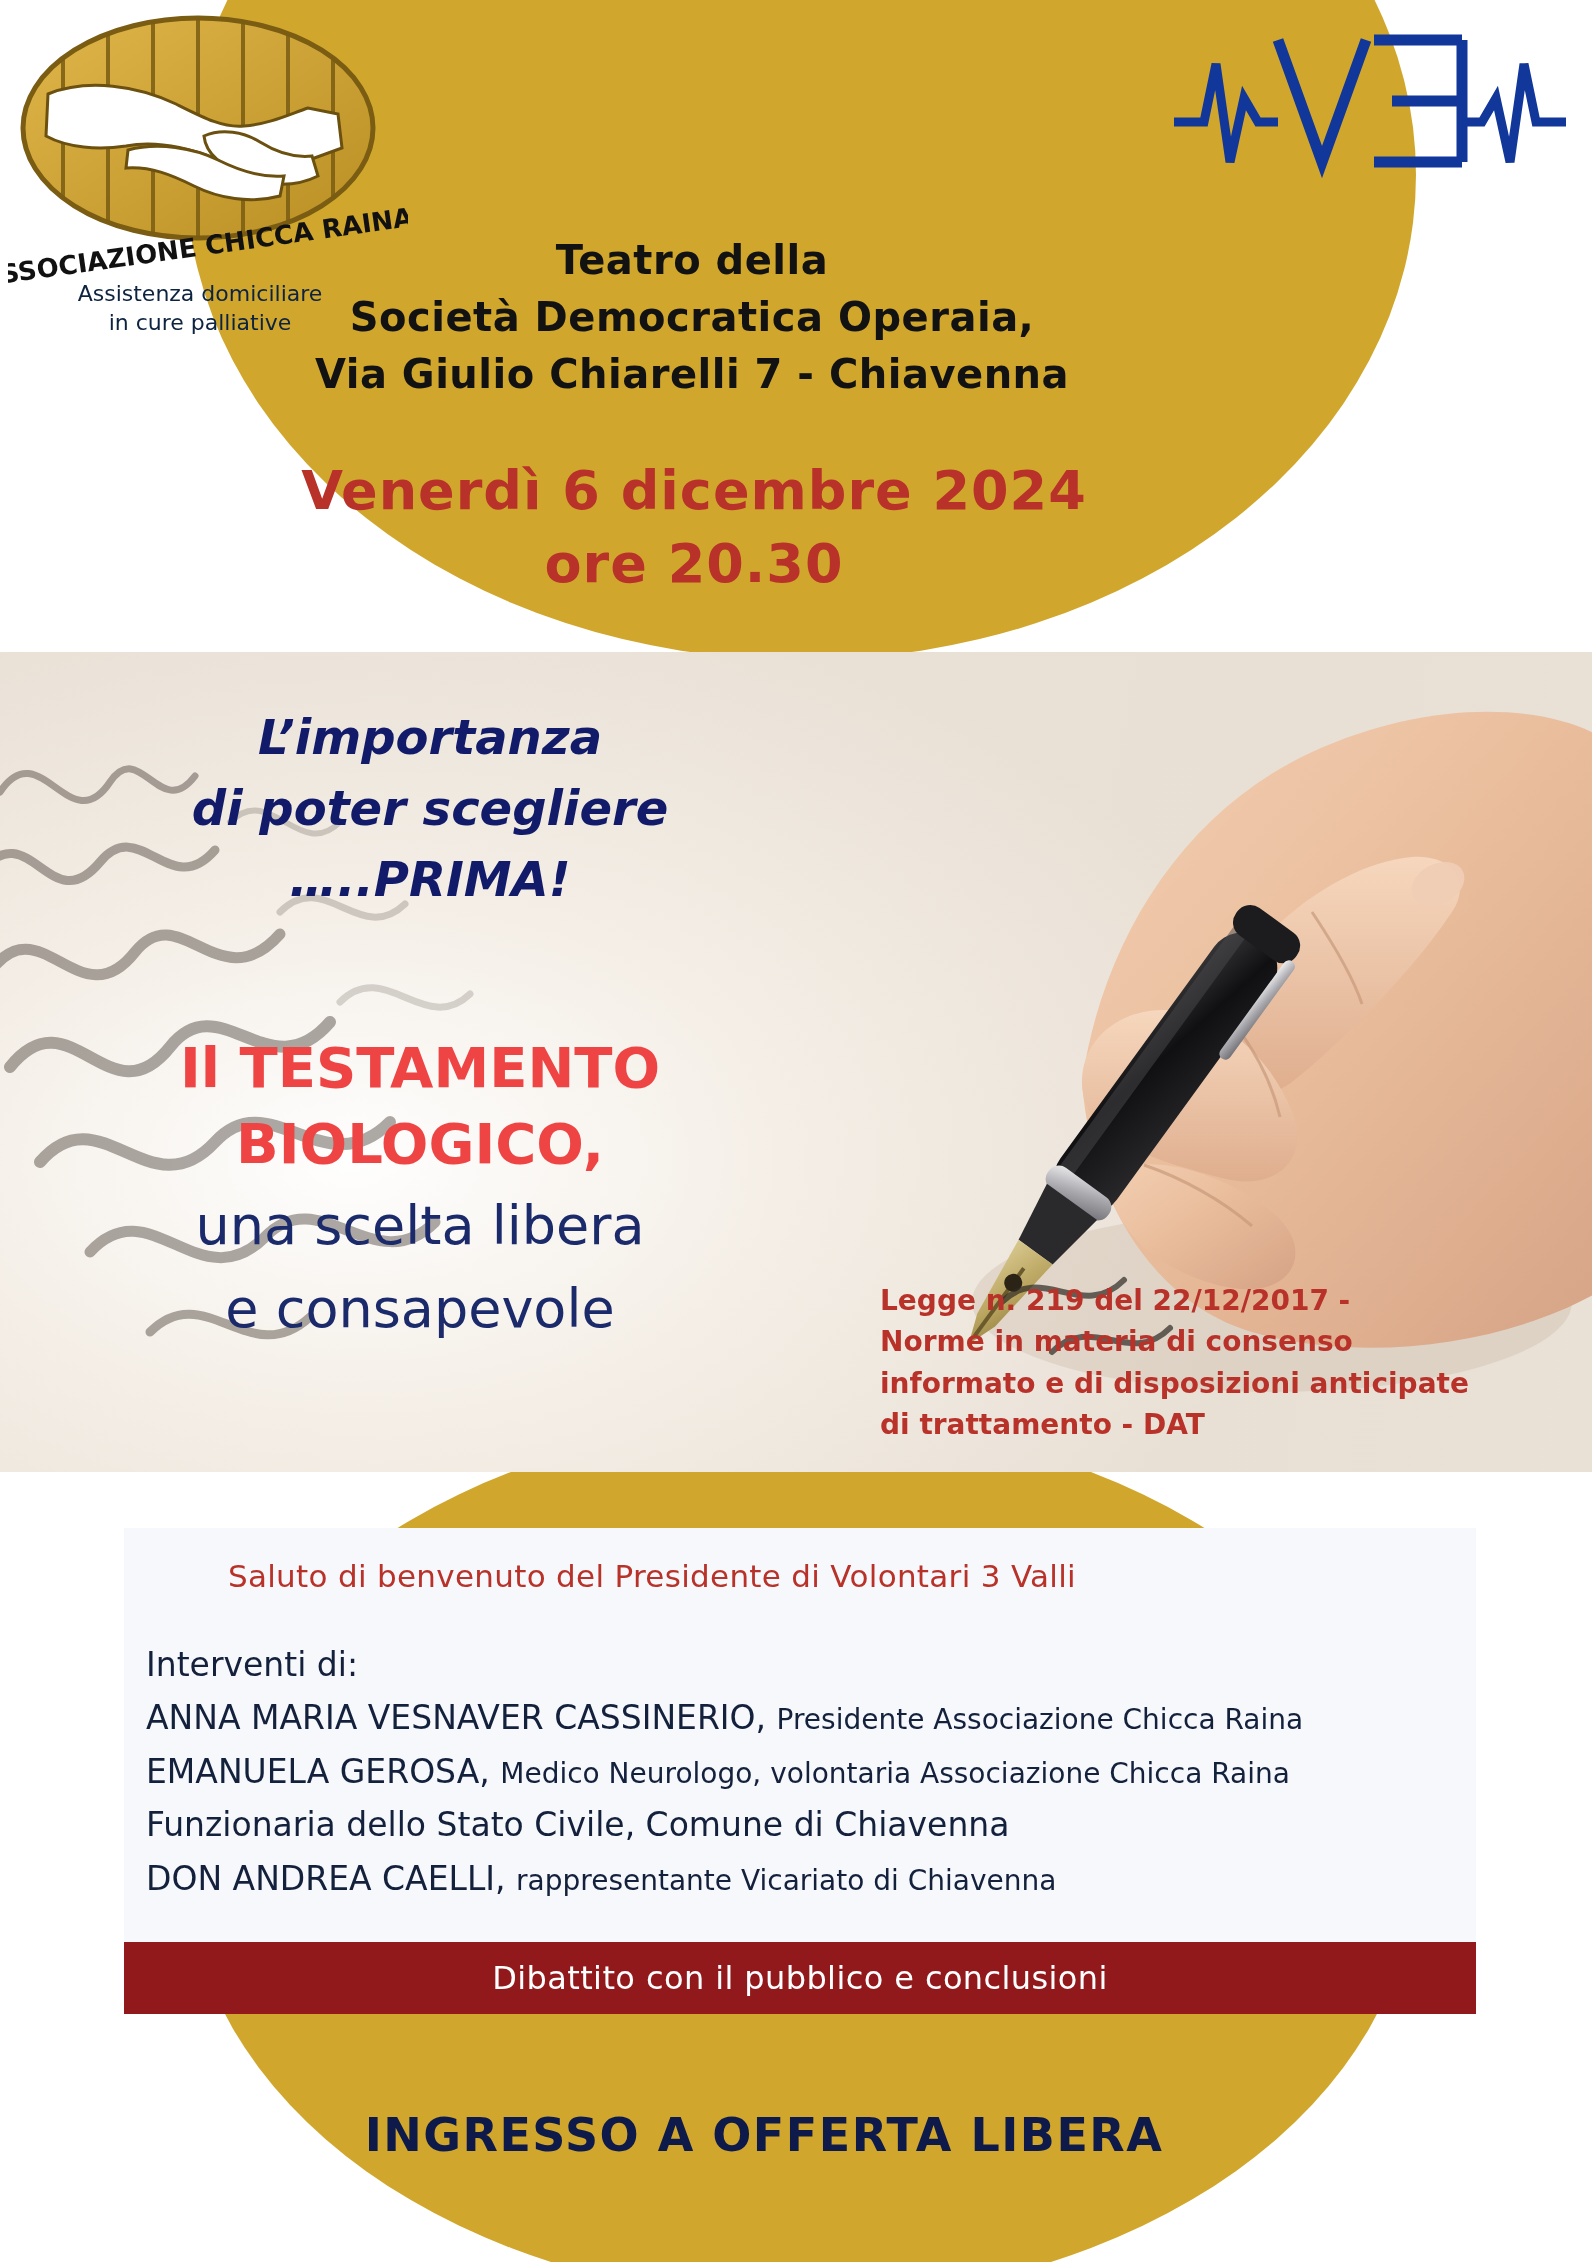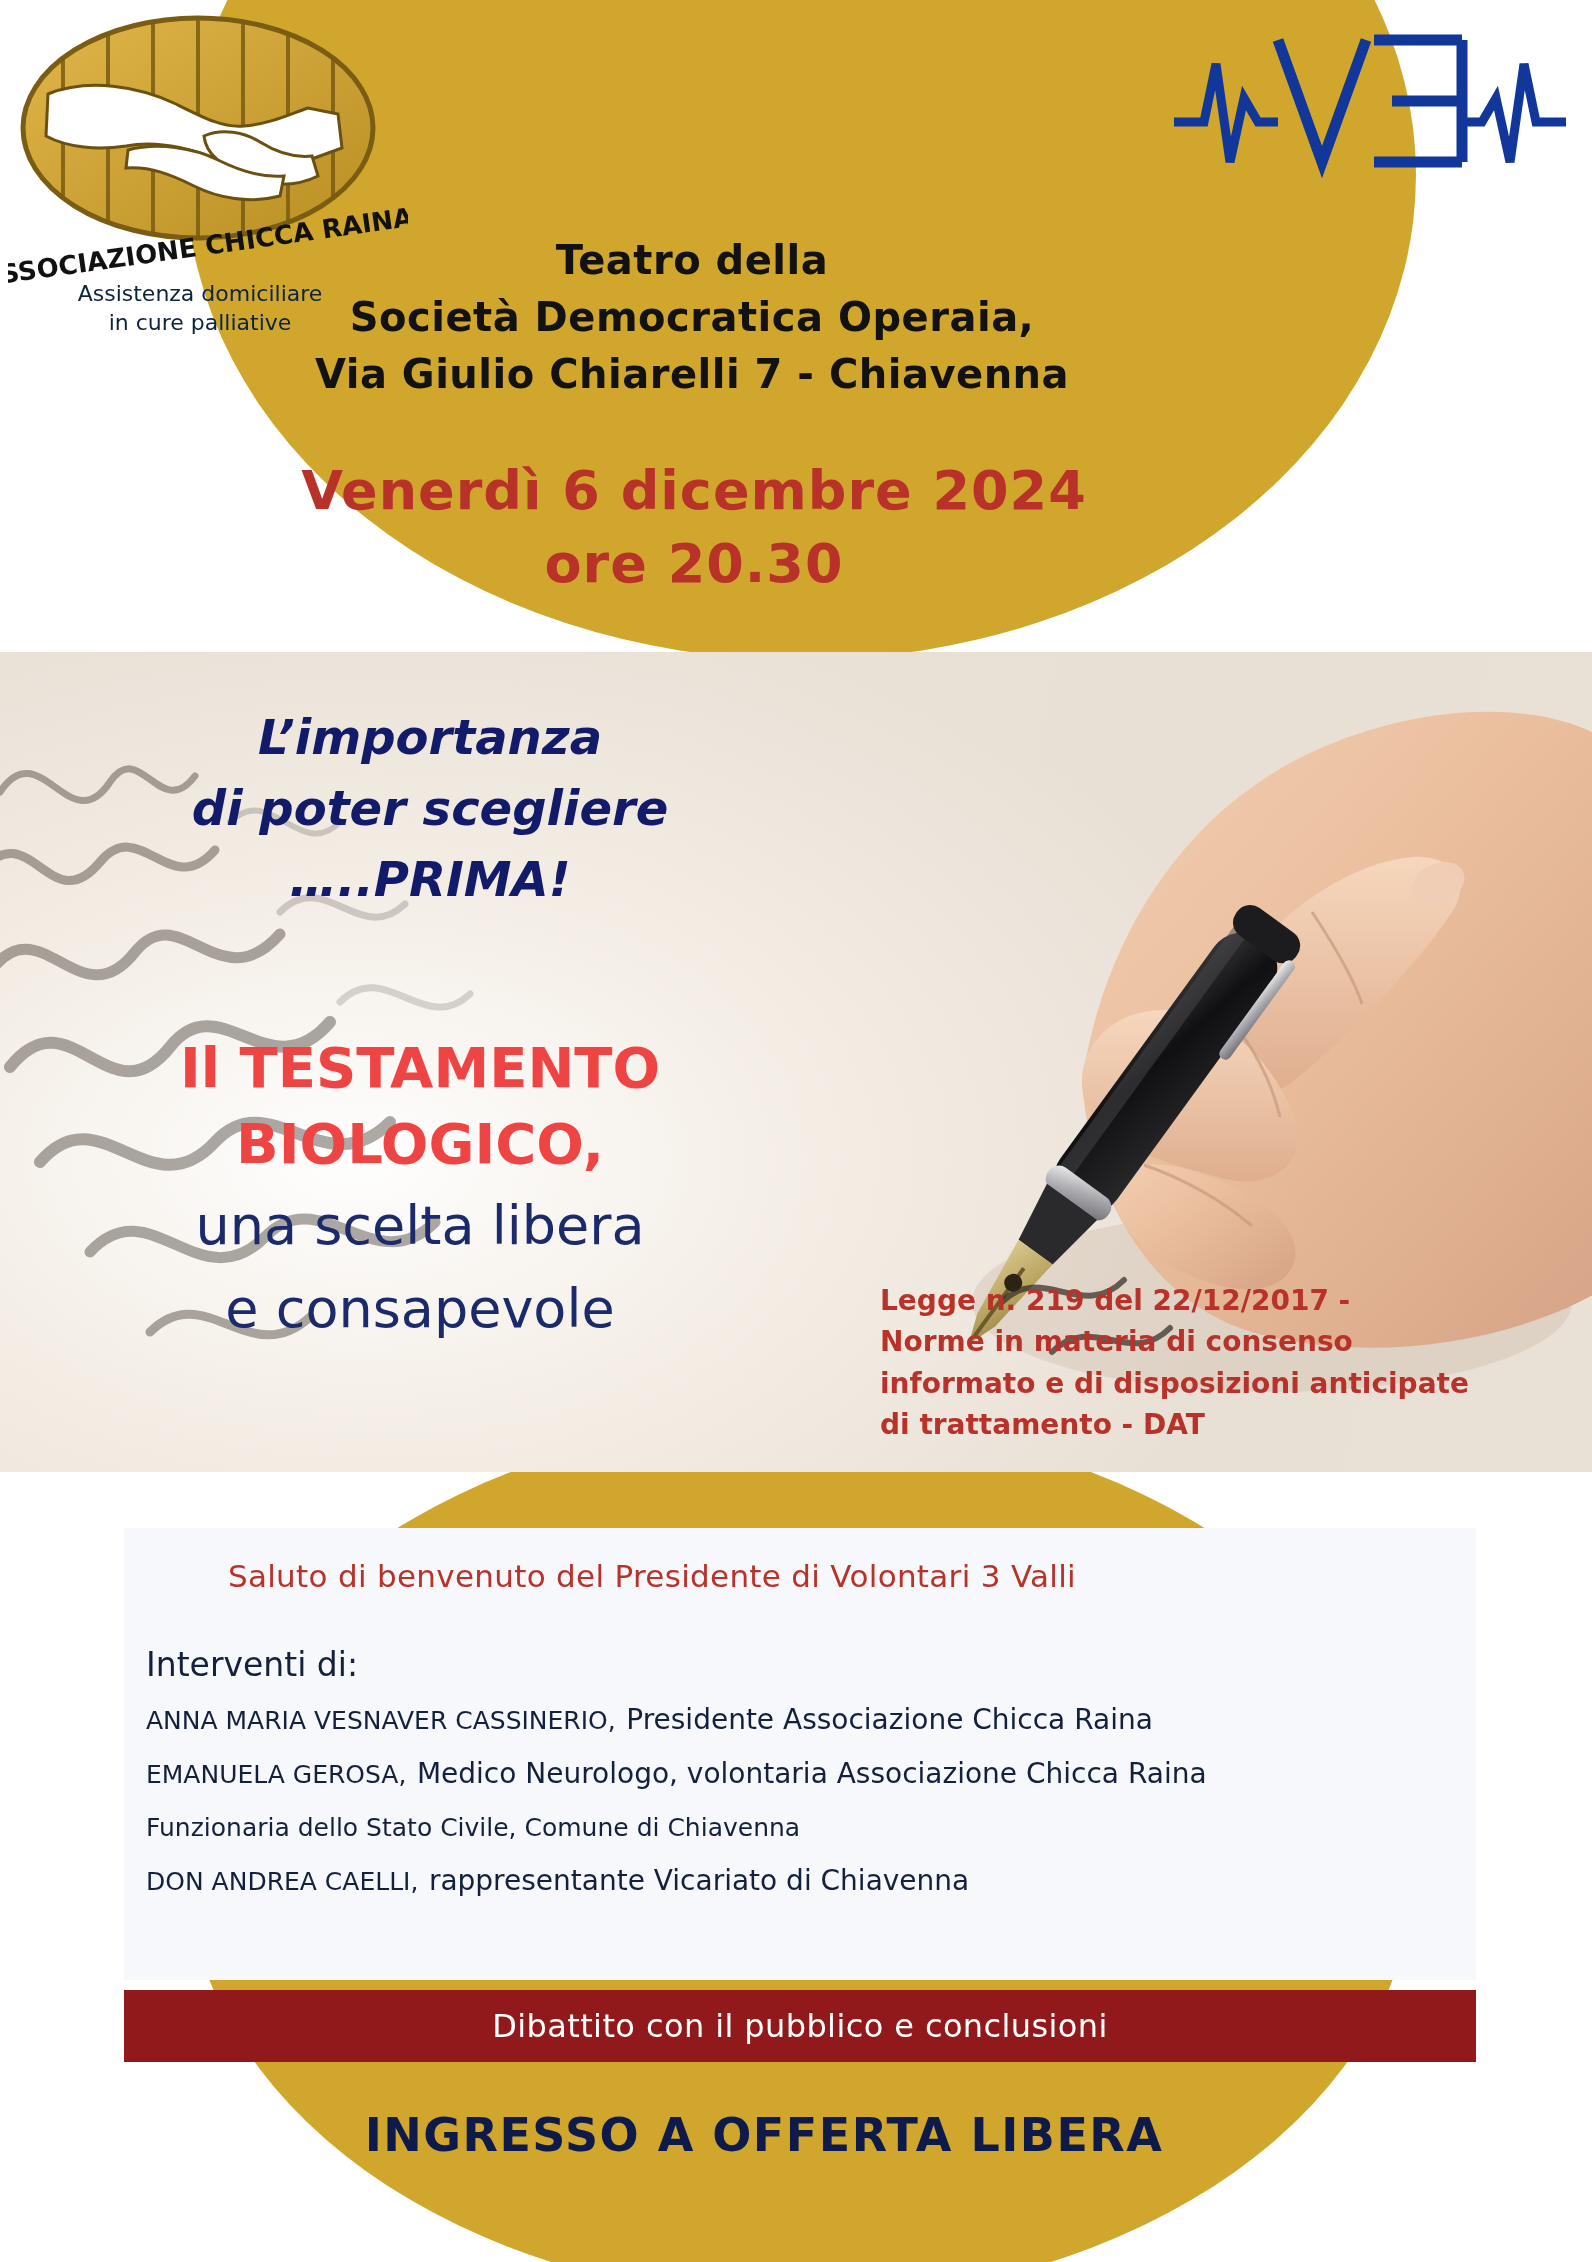--- a/index.html
+++ b/index.html
@@ -226,31 +226,31 @@
     z-index: 5;
     color: #14213d;
     font-family: "DejaVu Sans", sans-serif;
     font-size: 33px;
     line-height: 1.62;
   }
   .speakers .lead {
     font-size: 33px;
   }
   .speakers .nm {
-    font-size: 25px;
+    font-size: 33px;
   }
   .speakers .role {
     font-size: 28px;
   }
 
   
   .debate-bar {
     position: absolute;
     left: 124px;
-    top: 1990px;
+    top: 1942px;
     width: 1352px;
     height: 72px;
     background: #92191b;
     z-index: 5;
     display: flex;
     align-items: center;
     justify-content: center;
   }
   .debate-bar span {
     color: #ffffff;

